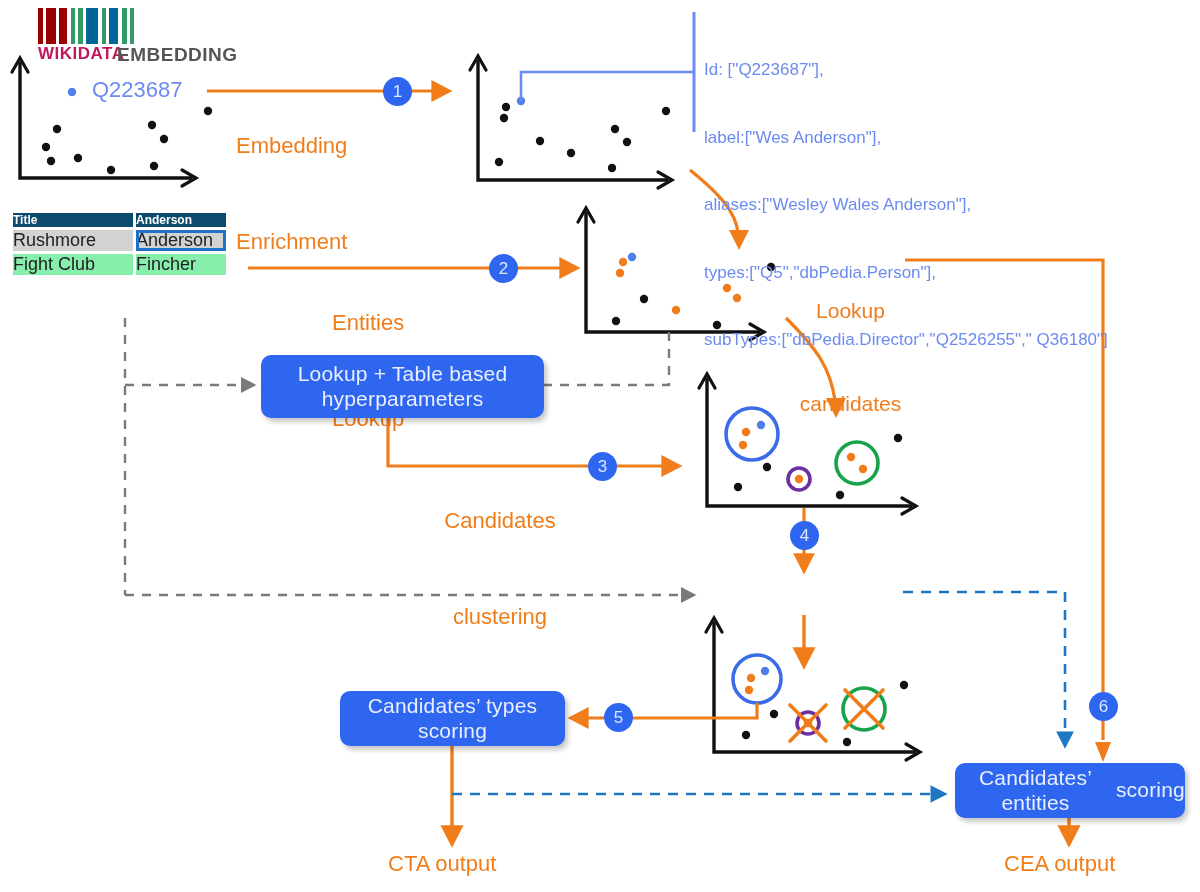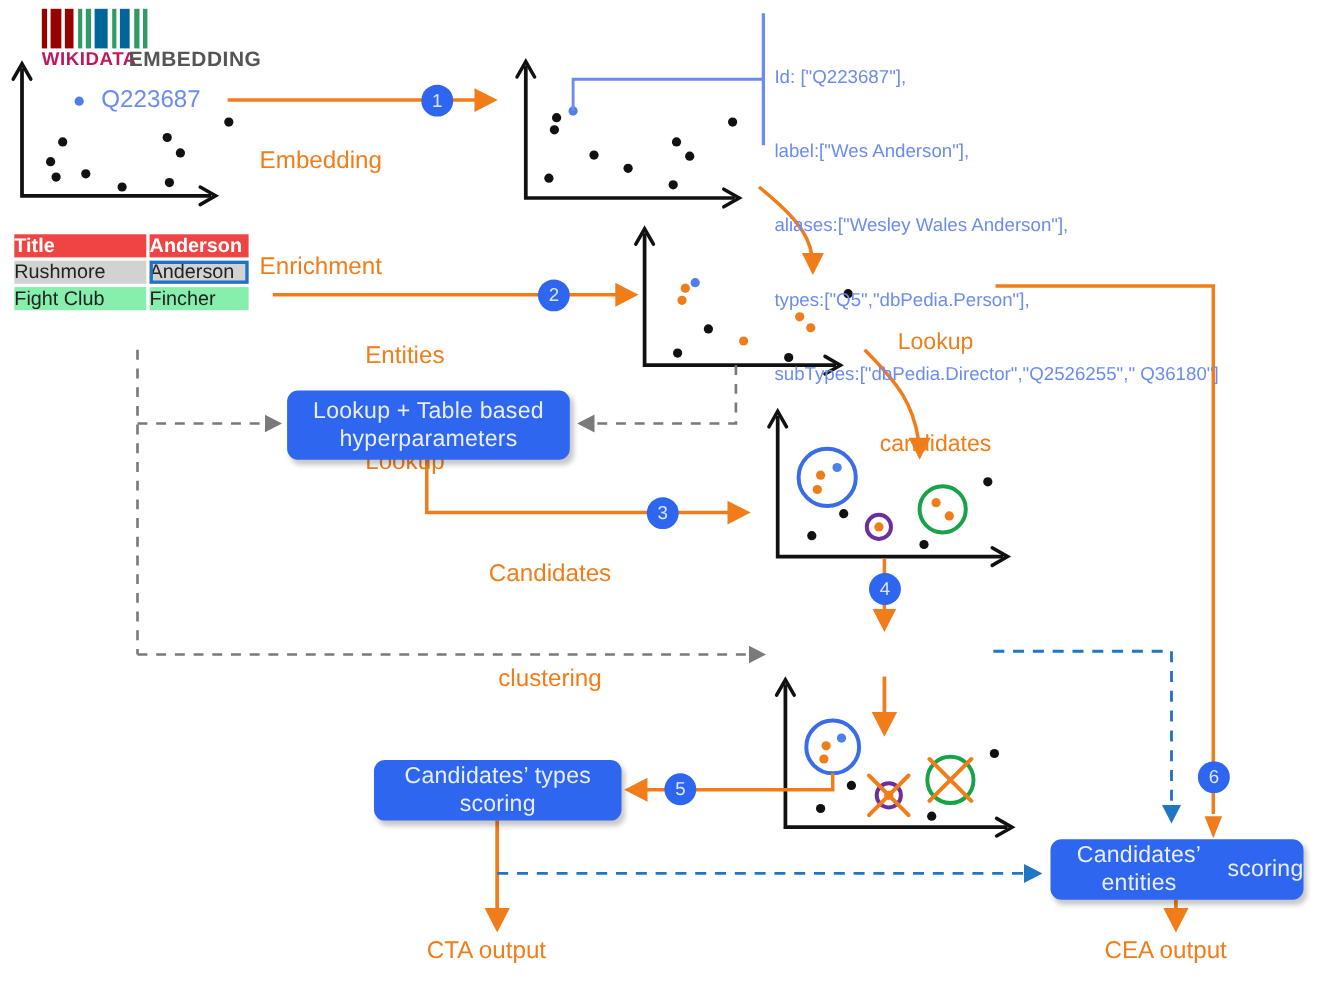--- a/index.html
+++ b/index.html
@@ -14,21 +14,21 @@
   .fbox{position:absolute;background:#2F66F0;border-radius:10px;
         box-shadow:3px 4px 5px rgba(0,0,0,0.22);
         color:#E8EEFF;display:flex;align-items:center;justify-content:center;
         text-align:center;line-height:1.18;letter-spacing:.2px;}
   
   .wd{position:absolute;display:flex;align-items:flex-end;}
   .wd i{display:block;height:100%;}
   
   .tbl{position:absolute;border-collapse:separate;border-spacing:3px;}
   .tbl td{padding:0;}
-  .th{background:#ef4444;color:#fff;font-size:18px;font-weight:bold;
+  .th{background:#0c4a6e;color:#fff;font-size:12px;font-weight:bold;
       padding:6px 10px;}
   .td{background:#D2D2D2;color:#222;font-size:18px;padding:6px 10px;}
   .td.alt{background:#86efac;margin-left:40px;}
   .cellsel{outline:3px solid #1F72C8;outline-offset:-3px;}
 </style>
 </head>
 <body>
 
 <div id="stage">
 
@@ -280,21 +280,21 @@
   <div class="txt orange" style="left:332px;top:243px;font-size:22px;line-height:32px;">
     <div>Entities</div>
     <div>Lookup</div>
   </div>
 
   <div class="txt orange" style="left:793px;top:233px;font-size:21px;line-height:31px;text-align:center;width:115px;">
     <div>Lookup</div>
     <div>candidates</div>
   </div>
 
-  <div class="fbox" style="left:261px;top:355px;width:257px;height:63px;font-size:21px;flex-direction:column;">
+  <div class="fbox" style="left:261px;top:355px;width:283px;height:63px;font-size:21px;flex-direction:column;">
     <div>Lookup + Table based</div>
     <div>hyperparameters</div>
   </div>
 
   <div class="txt orange" style="left:438px;top:441px;font-size:22px;line-height:32px;text-align:center;width:124px;">
     <div>Candidates</div>
     <div>clustering</div>
   </div>
 
 

